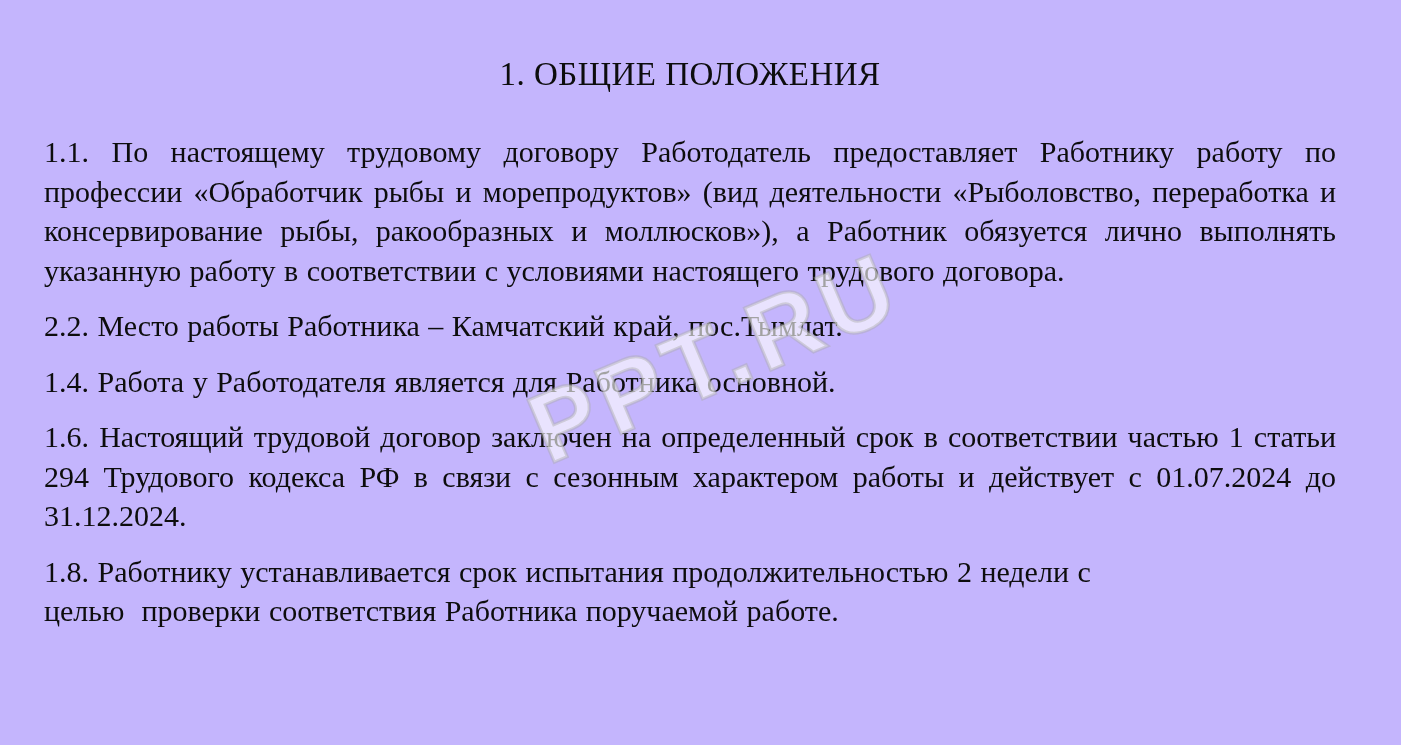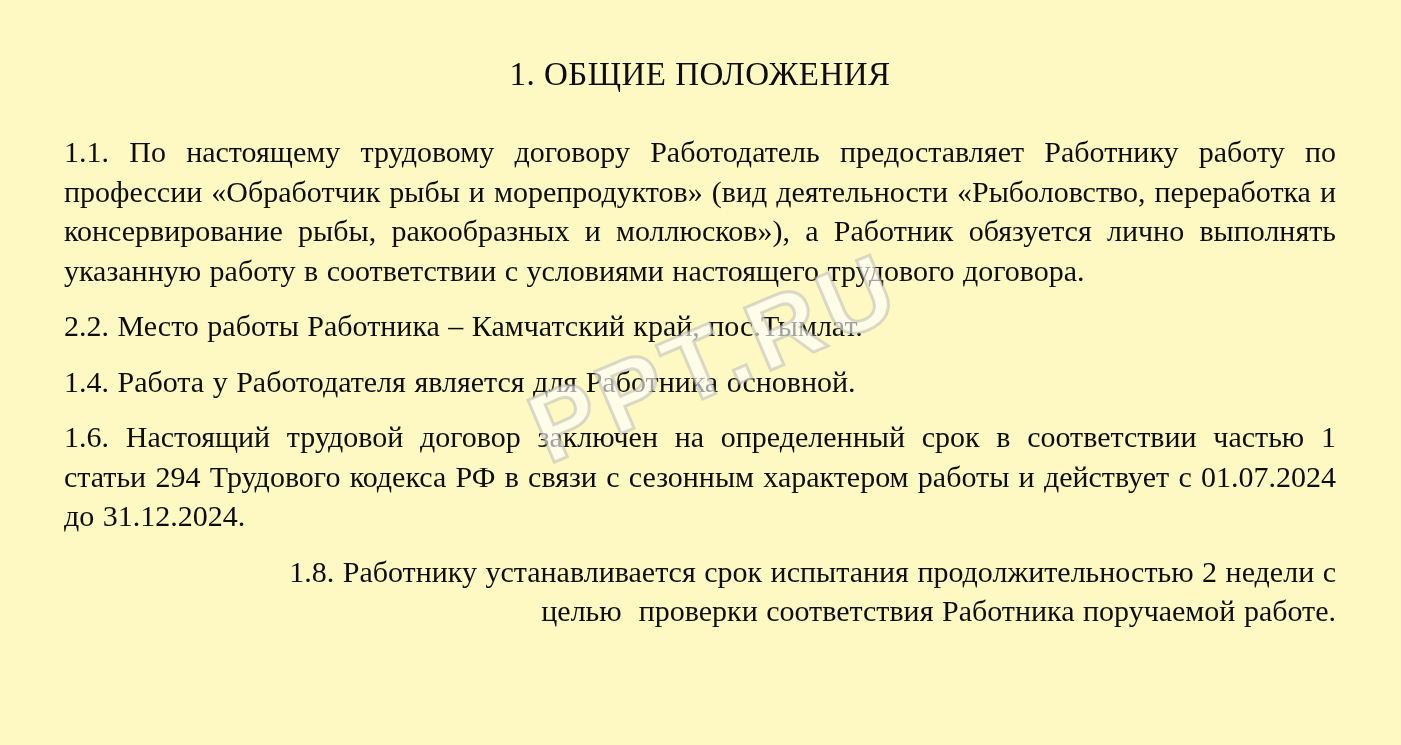--- a/index.html
+++ b/index.html
@@ -11,22 +11,22 @@
     width: 1401px;
     height: 745px;
     position: relative;
     overflow: hidden;
     font-family: "Liberation Serif", serif;
   }
   .page {
     position: absolute;
     inset: 0;
     box-sizing: border-box;
-    padding: 38px 49px 0 48px;
-    background: #fef9c3;
+    padding: 38px 49px 0 28px;
+    background: #c4b5fd;
   }
   .doc-title {
     margin: 16px 0 0 0;
     text-align: center;
     font-size: 33px;
     font-weight: 400;
     letter-spacing: 0.5px;
     color: #0d0d0d;
     line-height: 40px;
   }
@@ -35,21 +35,21 @@
   }
   .clause {
     margin: 16px;
     font-size: 30px;
     line-height: 39.5px;
     color: #0d0d0d;
     text-align: justify;
     word-spacing: 1px;
   }
   .clause.left {
-    text-align: right;
+    text-align: left;
     white-space: pre-wrap;
   }
   .watermark {
     position: absolute;
     left: 500px;
     top: 250px;
     width: 430px;
     height: 215px;
     display: flex;
     align-items: center;

